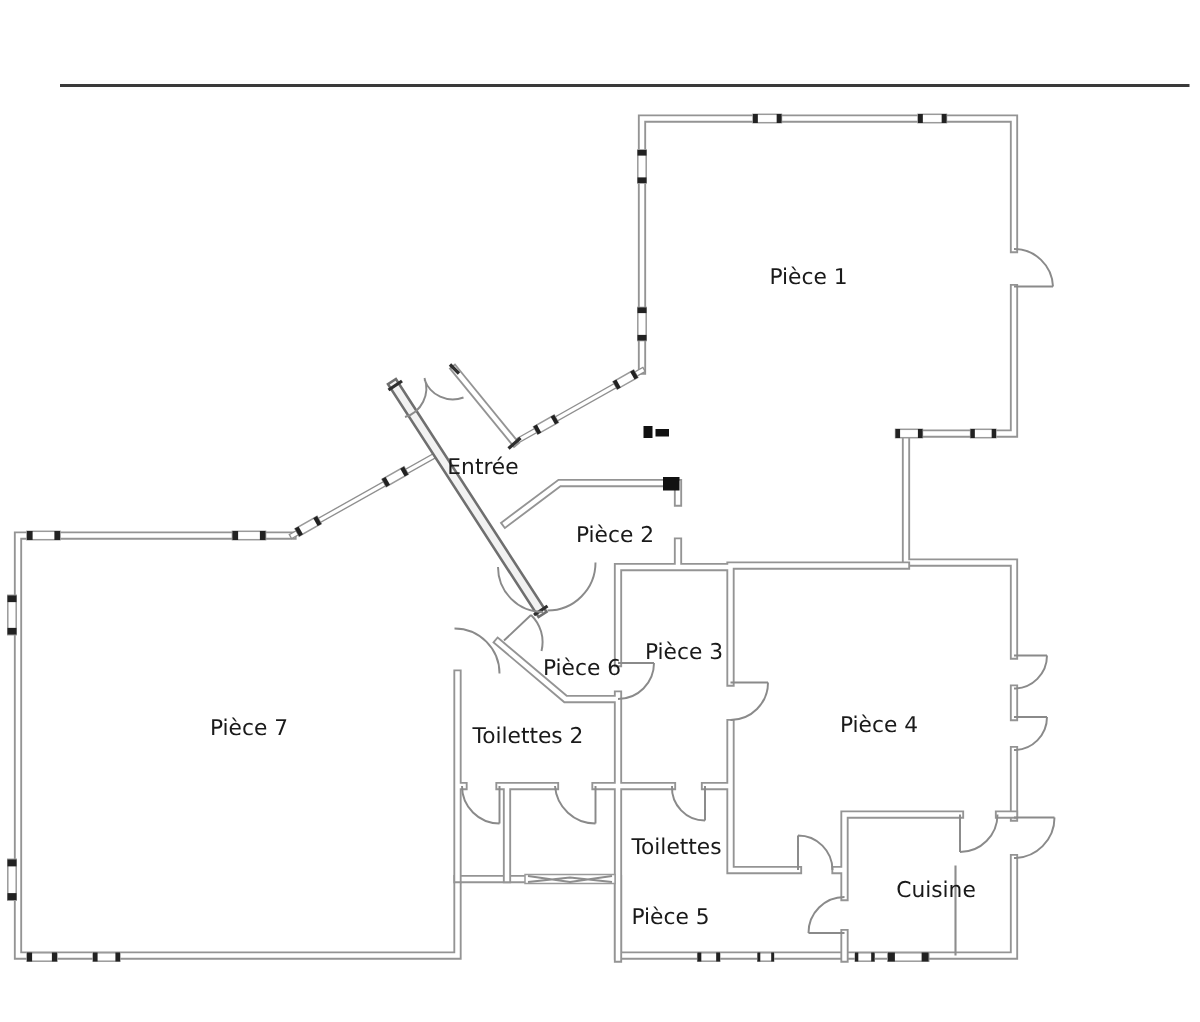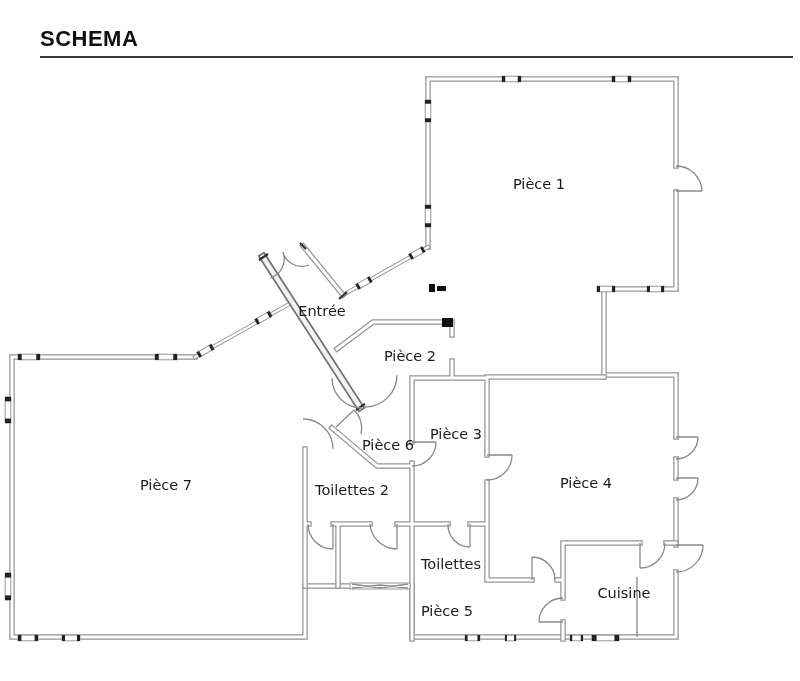--- a/index.html
+++ b/index.html
@@ -18,21 +18,20 @@
   .wi3{stroke:#ffffff;stroke-width:2.2;fill:none;stroke-linecap:square;}
   .thin{stroke:#8d8d8d;stroke-width:1.4;fill:none;}
   .door{stroke:#8a8a8a;stroke-width:1.3;fill:none;}
   .cap{stroke:#2e2e2e;stroke-width:2.2;fill:none;}
   .lbl{font-family:"DejaVu Sans",sans-serif;font-size:14.5px;fill:#1a1a1a;text-anchor:middle;}
 </style>
 </head>
 <body>
 
 <div class="stage">
-  <div class="title">SCHEMA</div>
   <div class="rule"></div>
 
   <svg width="800" height="681" viewBox="0 0 800 681">
     <defs>
 
       <path id="pE1" d="M195,357 H12 V637 H305 V586 H412 V637 H676 V572 M676,545 V500 M676,478 V459 M676,437 V375 H604 V289 H676 V192 M676,166 V79 H428 V247"></path>
 
       <path id="pE2" d="M195,357 L291,303"></path>
 
       <path id="pE3" d="M263,257 L360,407"></path>

